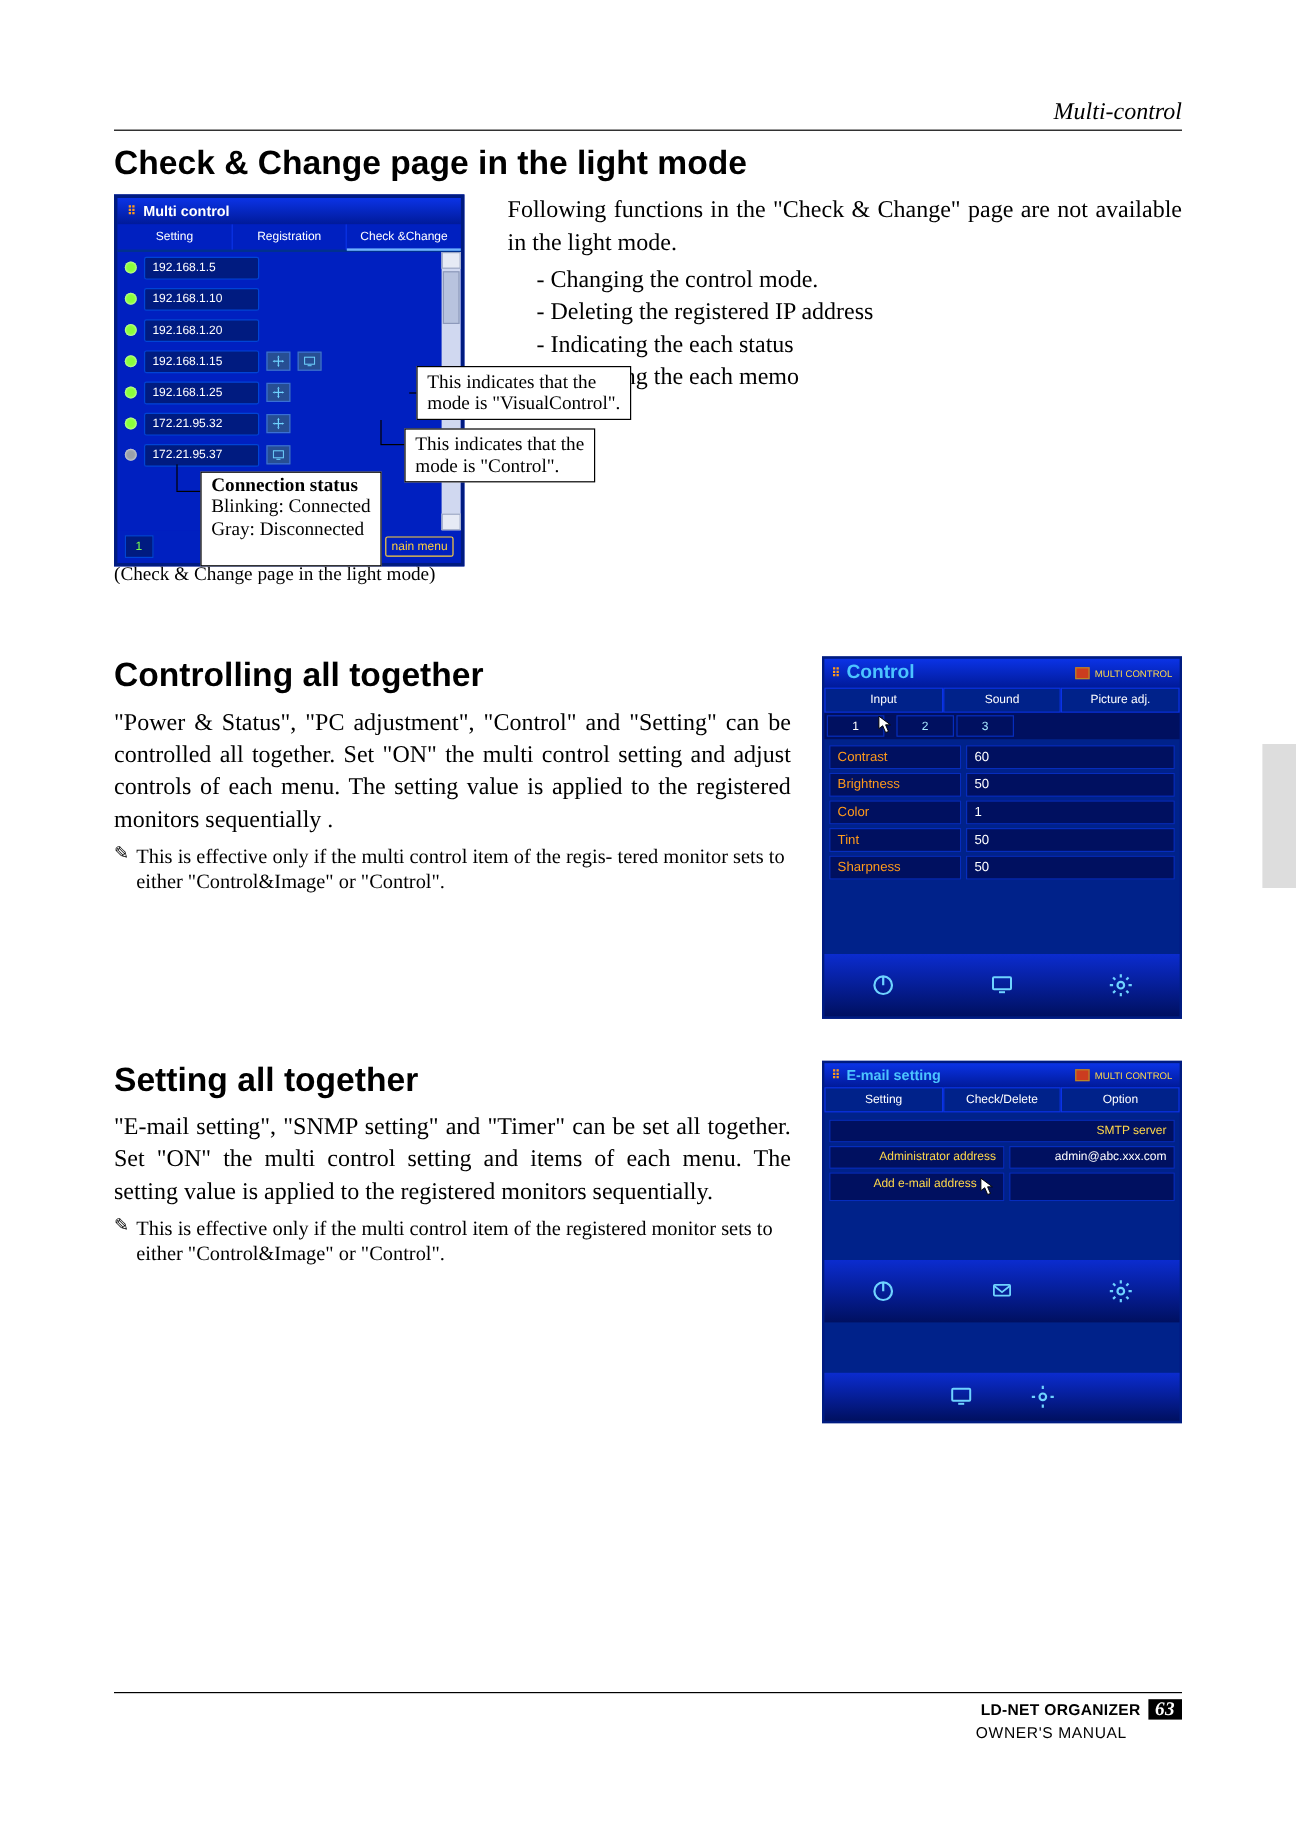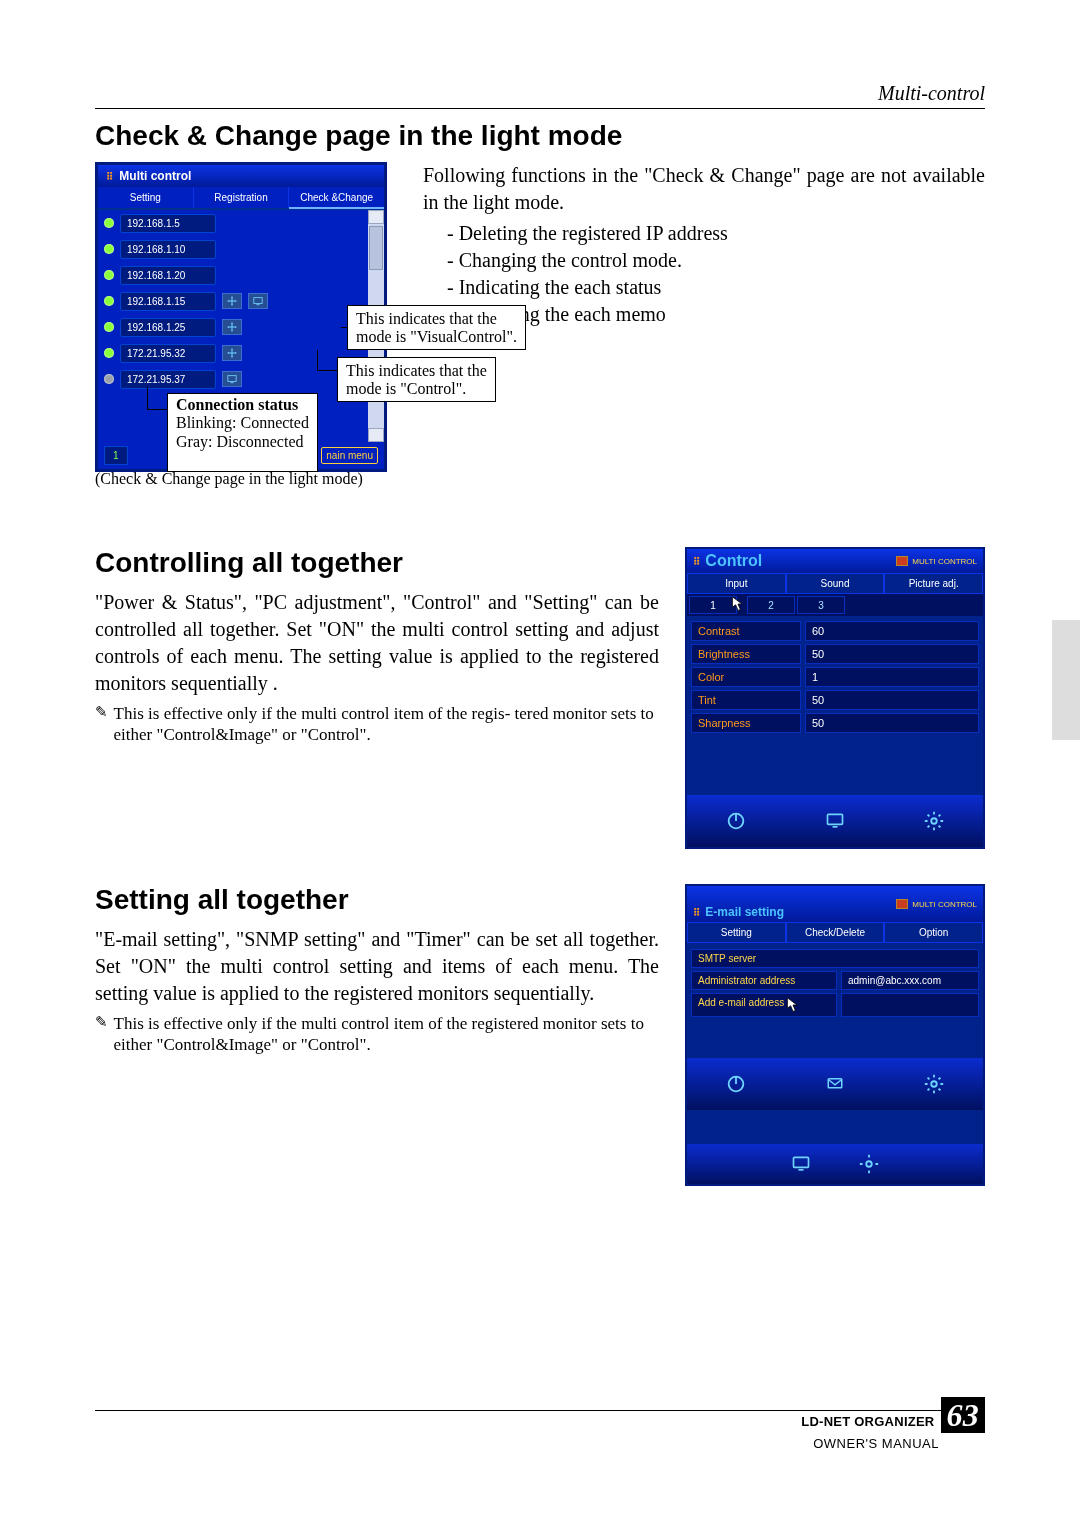--- a/index.html
+++ b/index.html
@@ -282,25 +282,25 @@
   .email-panel {
     flex: 0 0 300px;
     border: 2px solid #001b80;
     background: #00228a;
     font-family: Arial, sans-serif;
     height: 302px;
     display: flex;
     flex-direction: column;
   }
   .em-title { display:flex; align-items:center; justify-content:space-between; background: linear-gradient(#0b33e6, #001a99); padding:3px 6px; }
-  .em-title-left { color:#4cc4ff; font-weight:bold; font-size:12px; display:flex; gap:5px; align-items:center;margin-top:16px; }
+  .em-title-left { color:#4cc4ff; font-weight:bold; font-size:12px; display:flex; gap:5px; align-items:center; }
   .em-title-left::before { content:"⠿"; color:#ff9a1a; font-size:10px; }
   .em-tabs { display:flex; }
   .em-tab { flex:1; color:#fff; font-size:10px; padding:4px 4px; text-align:center; border:1px solid #0b33e6; background:#00228a; }
-  .em-body { padding: 3px 4px; }
+  .em-body { padding: 3px 4px; text-align: right; }
   .em-row { display:flex; gap:4px; margin:3px 0; }
   .em-cell {
     background:#001060; border:1px solid #062dbd; color:#ffd84a;
     font-size:10px; padding:3px 6px;
   }
   .em-cell.val { color:#fff; flex:1; }
   .em-row.first .em-cell { flex:1; }
   .em-cursor { display:inline-block; margin-left:2px; }
   .cursor-svg { width:14px; height:16px; vertical-align:top; }
   .footer {
@@ -311,21 +311,21 @@
     font-family: Arial, sans-serif;
   }
   .footer-line {
     position: absolute;
     bottom: 116px;
     left: 95px;
     right: 95px;
     border-top: 1px solid #000;
   }
   .footer .top { font-size: 13px; font-weight: bold; letter-spacing: .25px; }
-  .footer .top .page { font-style: italic; font-size: 32px; font-weight: bold; background:#000; color:#fff; padding:0 6px; margin-left:6px; font-family: Georgia, serif; }
+  .footer .top .page { font-style: italic; font-size: 16px; font-weight: bold; background:#000; color:#fff; padding:0 6px; margin-left:6px; font-family: Georgia, serif; }
   .footer .bot { font-size: 13px; font-weight: normal; letter-spacing: .5px; margin-top:2px; margin-right: 46px; }
 </style>
 </head>
 <body>
 
 <div class="header-right">Multi-control</div>
 <div class="header-line"></div>
 <div class="side-tab"></div>
 
 <div class="section1">
@@ -430,22 +430,22 @@
       </div>
       <div class="callout-line" style="left:52px; top:225px; width:1px; height:22px;"></div>
       <div class="callout-line" style="left:52px; top:247px; width:20px; height:1px;"></div>
 
       <div class="caption-small" style="position:absolute; top:300px; left:0;">(Check &amp; Change page in the light mode)</div>
     </div>
 
     <div class="right-copy">
       <div>Following functions in the "Check &amp; Change" page are not available in the light mode.</div>
       <ul id="s1-bullets">
+          <li>Changing the control mode.</li>
           <li>Deleting the registered IP address</li>
-          <li>Changing the control mode.</li>
           <li>Indicating the each status</li>
           <li>Indicating the each memo</li>
         </ul>
     </div>
   </div>
 </div>
 
 <div class="section2" style="margin-top:75px;">
   <div class="left">
     <h1>Controlling all together</h1>

